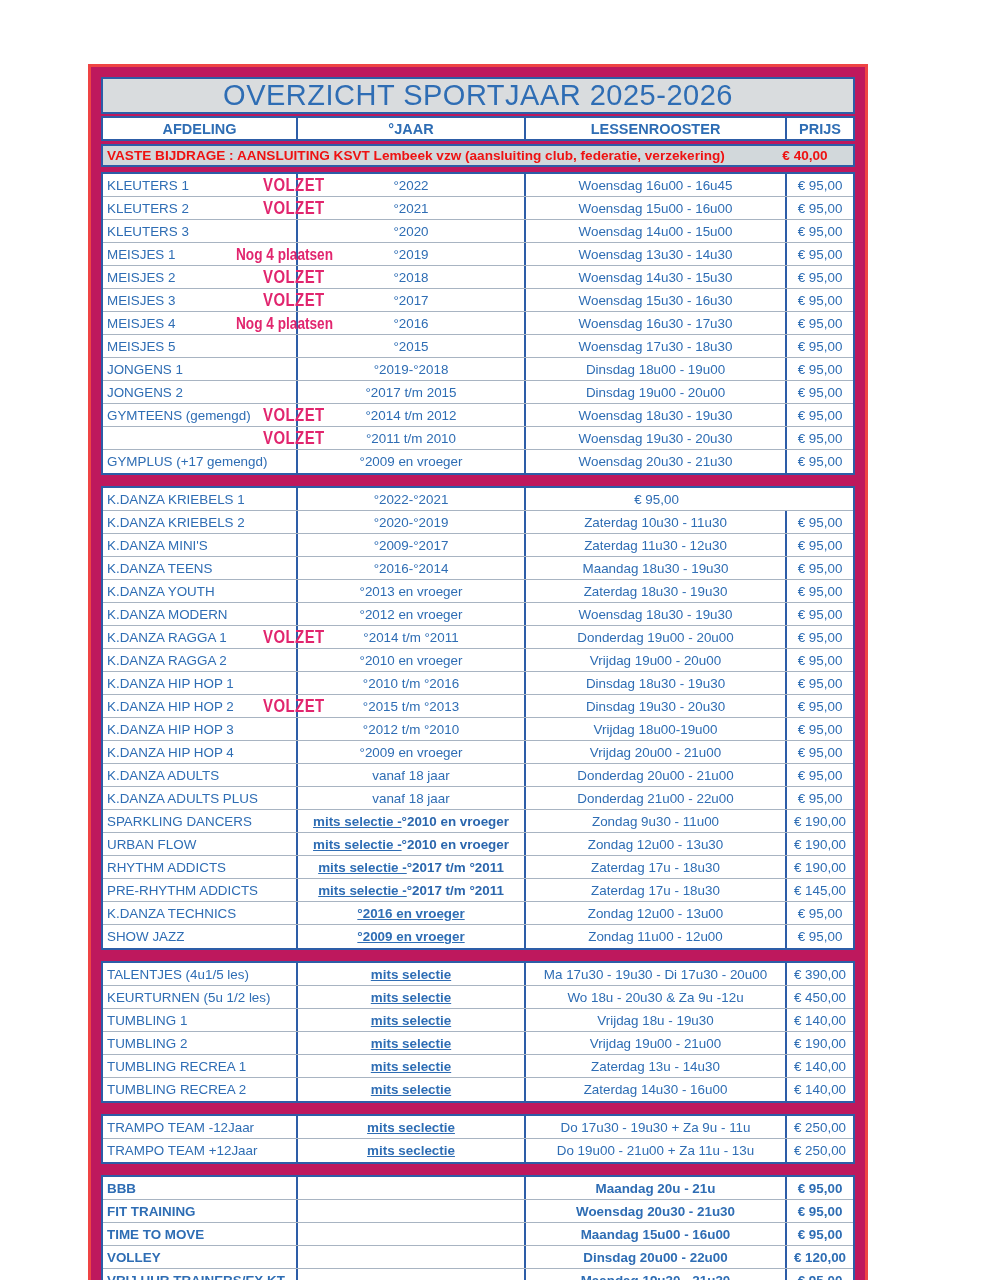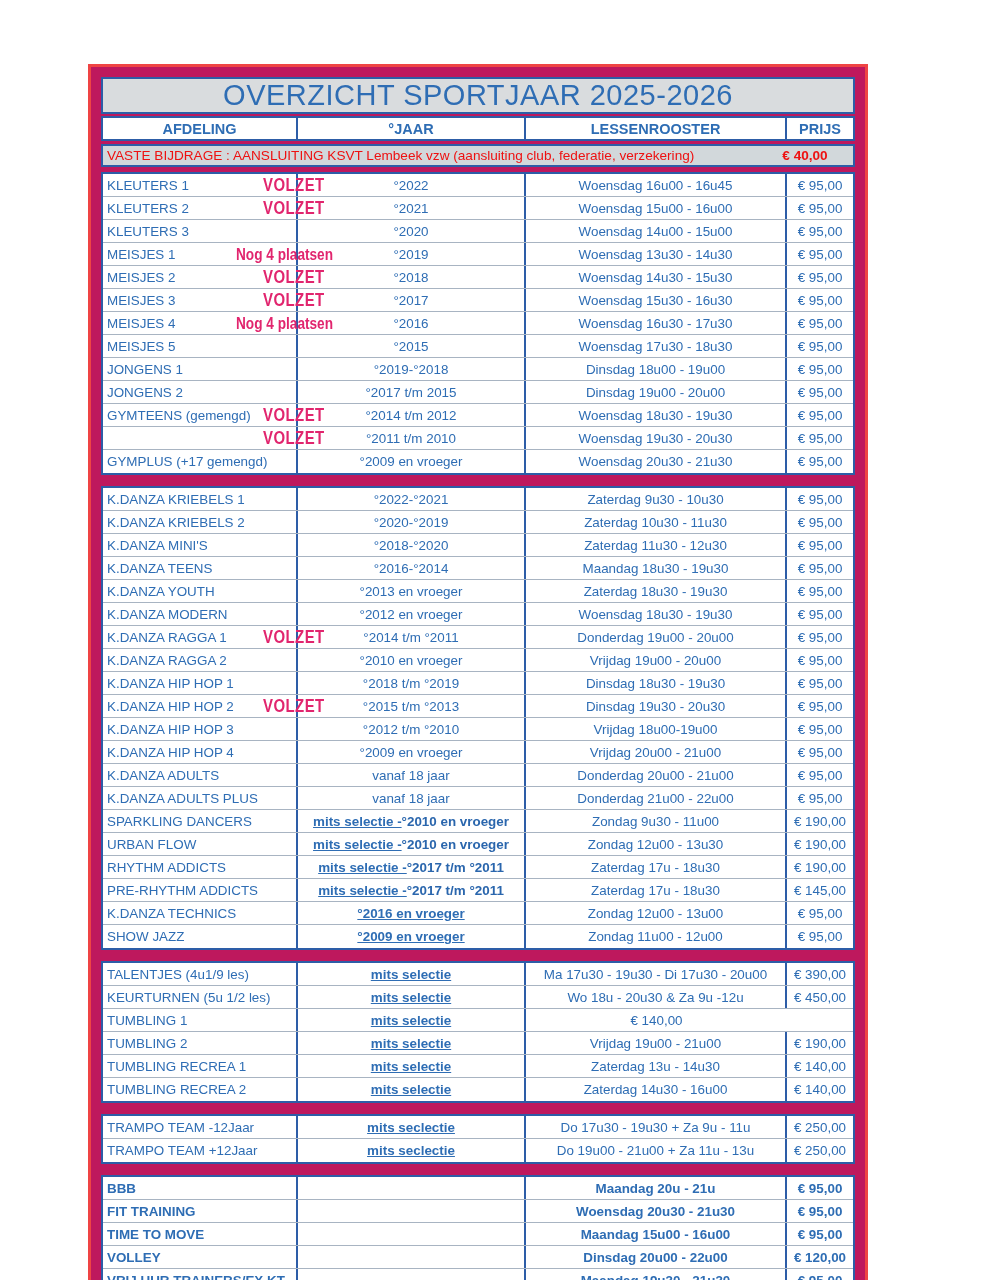--- a/index.html
+++ b/index.html
@@ -46,21 +46,21 @@
   .header-row .hcell:last-child { border-right: none; }
   .fee-row {
     border: 2px solid #2d5da7;
     background: #d2d8db;
     height: 23px;
     display: flex; align-items: center;
     margin-bottom: 5px;
   }
   .fee-label {
     flex: 1; padding-left: 4px;
-    color: #ee1111; font-weight: normal; font-size: 13.6px;
+    color: #ee1111; font-weight: bold; font-size: 13.6px;
     white-space: nowrap;
   }
   .fee-price {
     width: 96px; text-align: center;
     color: #ee1111; font-weight: bold; font-size: 13.6px;
   }
   .section {
     border: 2px solid #2d5da7;
     background: #ffffff;
     margin-bottom: 11px;
@@ -306,23 +306,20 @@
           </div>
         </div>
         <div class="section">
           <div class="grid-row row">
             <div class="cell c-afdeling">
               <span>K.DANZA KRIEBELS 1</span>
             </div>
             <div class="cell c-jaar">
               <span>°2022-°2021</span>
             </div>
-            <div class="cell c-rooster">
-              <span>Zaterdag 9u30 - 10u30</span>
-            </div>
             <div class="cell c-prijs">
               <span>€ 95,00</span>
             </div>
           </div>
           <div class="grid-row row">
             <div class="cell c-afdeling">
               <span>K.DANZA KRIEBELS 2</span>
             </div>
             <div class="cell c-jaar">
               <span>°2020-°2019</span>
@@ -332,21 +329,21 @@
             </div>
             <div class="cell c-prijs">
               <span>€ 95,00</span>
             </div>
           </div>
           <div class="grid-row row">
             <div class="cell c-afdeling">
               <span>K.DANZA MINI'S</span>
             </div>
             <div class="cell c-jaar">
-              <span>°2018-°2020</span>
+              <span>°2009-°2017</span>
             </div>
             <div class="cell c-rooster">
               <span>Zaterdag 11u30 - 12u30</span>
             </div>
             <div class="cell c-prijs">
               <span>€ 95,00</span>
             </div>
           </div>
           <div class="grid-row row">
             <div class="cell c-afdeling">
@@ -417,21 +414,21 @@
             </div>
             <div class="cell c-prijs">
               <span>€ 95,00</span>
             </div>
           </div>
           <div class="grid-row row">
             <div class="cell c-afdeling">
               <span>K.DANZA HIP HOP 1</span>
             </div>
             <div class="cell c-jaar">
-              <span>°2018 t/m °2019</span>
+              <span>°2010 t/m °2016</span>
             </div>
             <div class="cell c-rooster">
               <span>Dinsdag 18u30 - 19u30</span>
             </div>
             <div class="cell c-prijs">
               <span>€ 95,00</span>
             </div>
           </div>
           <div class="grid-row row">
             <div class="cell c-afdeling">
@@ -589,21 +586,21 @@
               <span>Zondag 11u00 - 12u00</span>
             </div>
             <div class="cell c-prijs">
               <span>€ 95,00</span>
             </div>
           </div>
         </div>
         <div class="section">
           <div class="grid-row row">
             <div class="cell c-afdeling">
-              <span>TALENTJES (4u1/9 les)</span>
+              <span>TALENTJES (4u1/5 les)</span>
             </div>
             <div class="cell c-jaar">
               <span class="jaar-link">mits selectie</span>
             </div>
             <div class="cell c-rooster">
               <span>Ma 17u30 - 19u30 - Di 17u30 - 20u00</span>
             </div>
             <div class="cell c-prijs">
               <span>€ 390,00</span>
             </div>
@@ -621,20 +618,23 @@
             <div class="cell c-prijs">
               <span>€ 450,00</span>
             </div>
           </div>
           <div class="grid-row row">
             <div class="cell c-afdeling">
               <span>TUMBLING 1</span>
             </div>
             <div class="cell c-jaar">
               <span class="jaar-link">mits selectie</span>
+            </div>
+            <div class="cell c-rooster">
+              <span>Vrijdag 18u - 19u30</span>
             </div>
             <div class="cell c-prijs">
               <span>€ 140,00</span>
             </div>
           </div>
           <div class="grid-row row">
             <div class="cell c-afdeling">
               <span>TUMBLING 2</span>
             </div>
             <div class="cell c-jaar">

